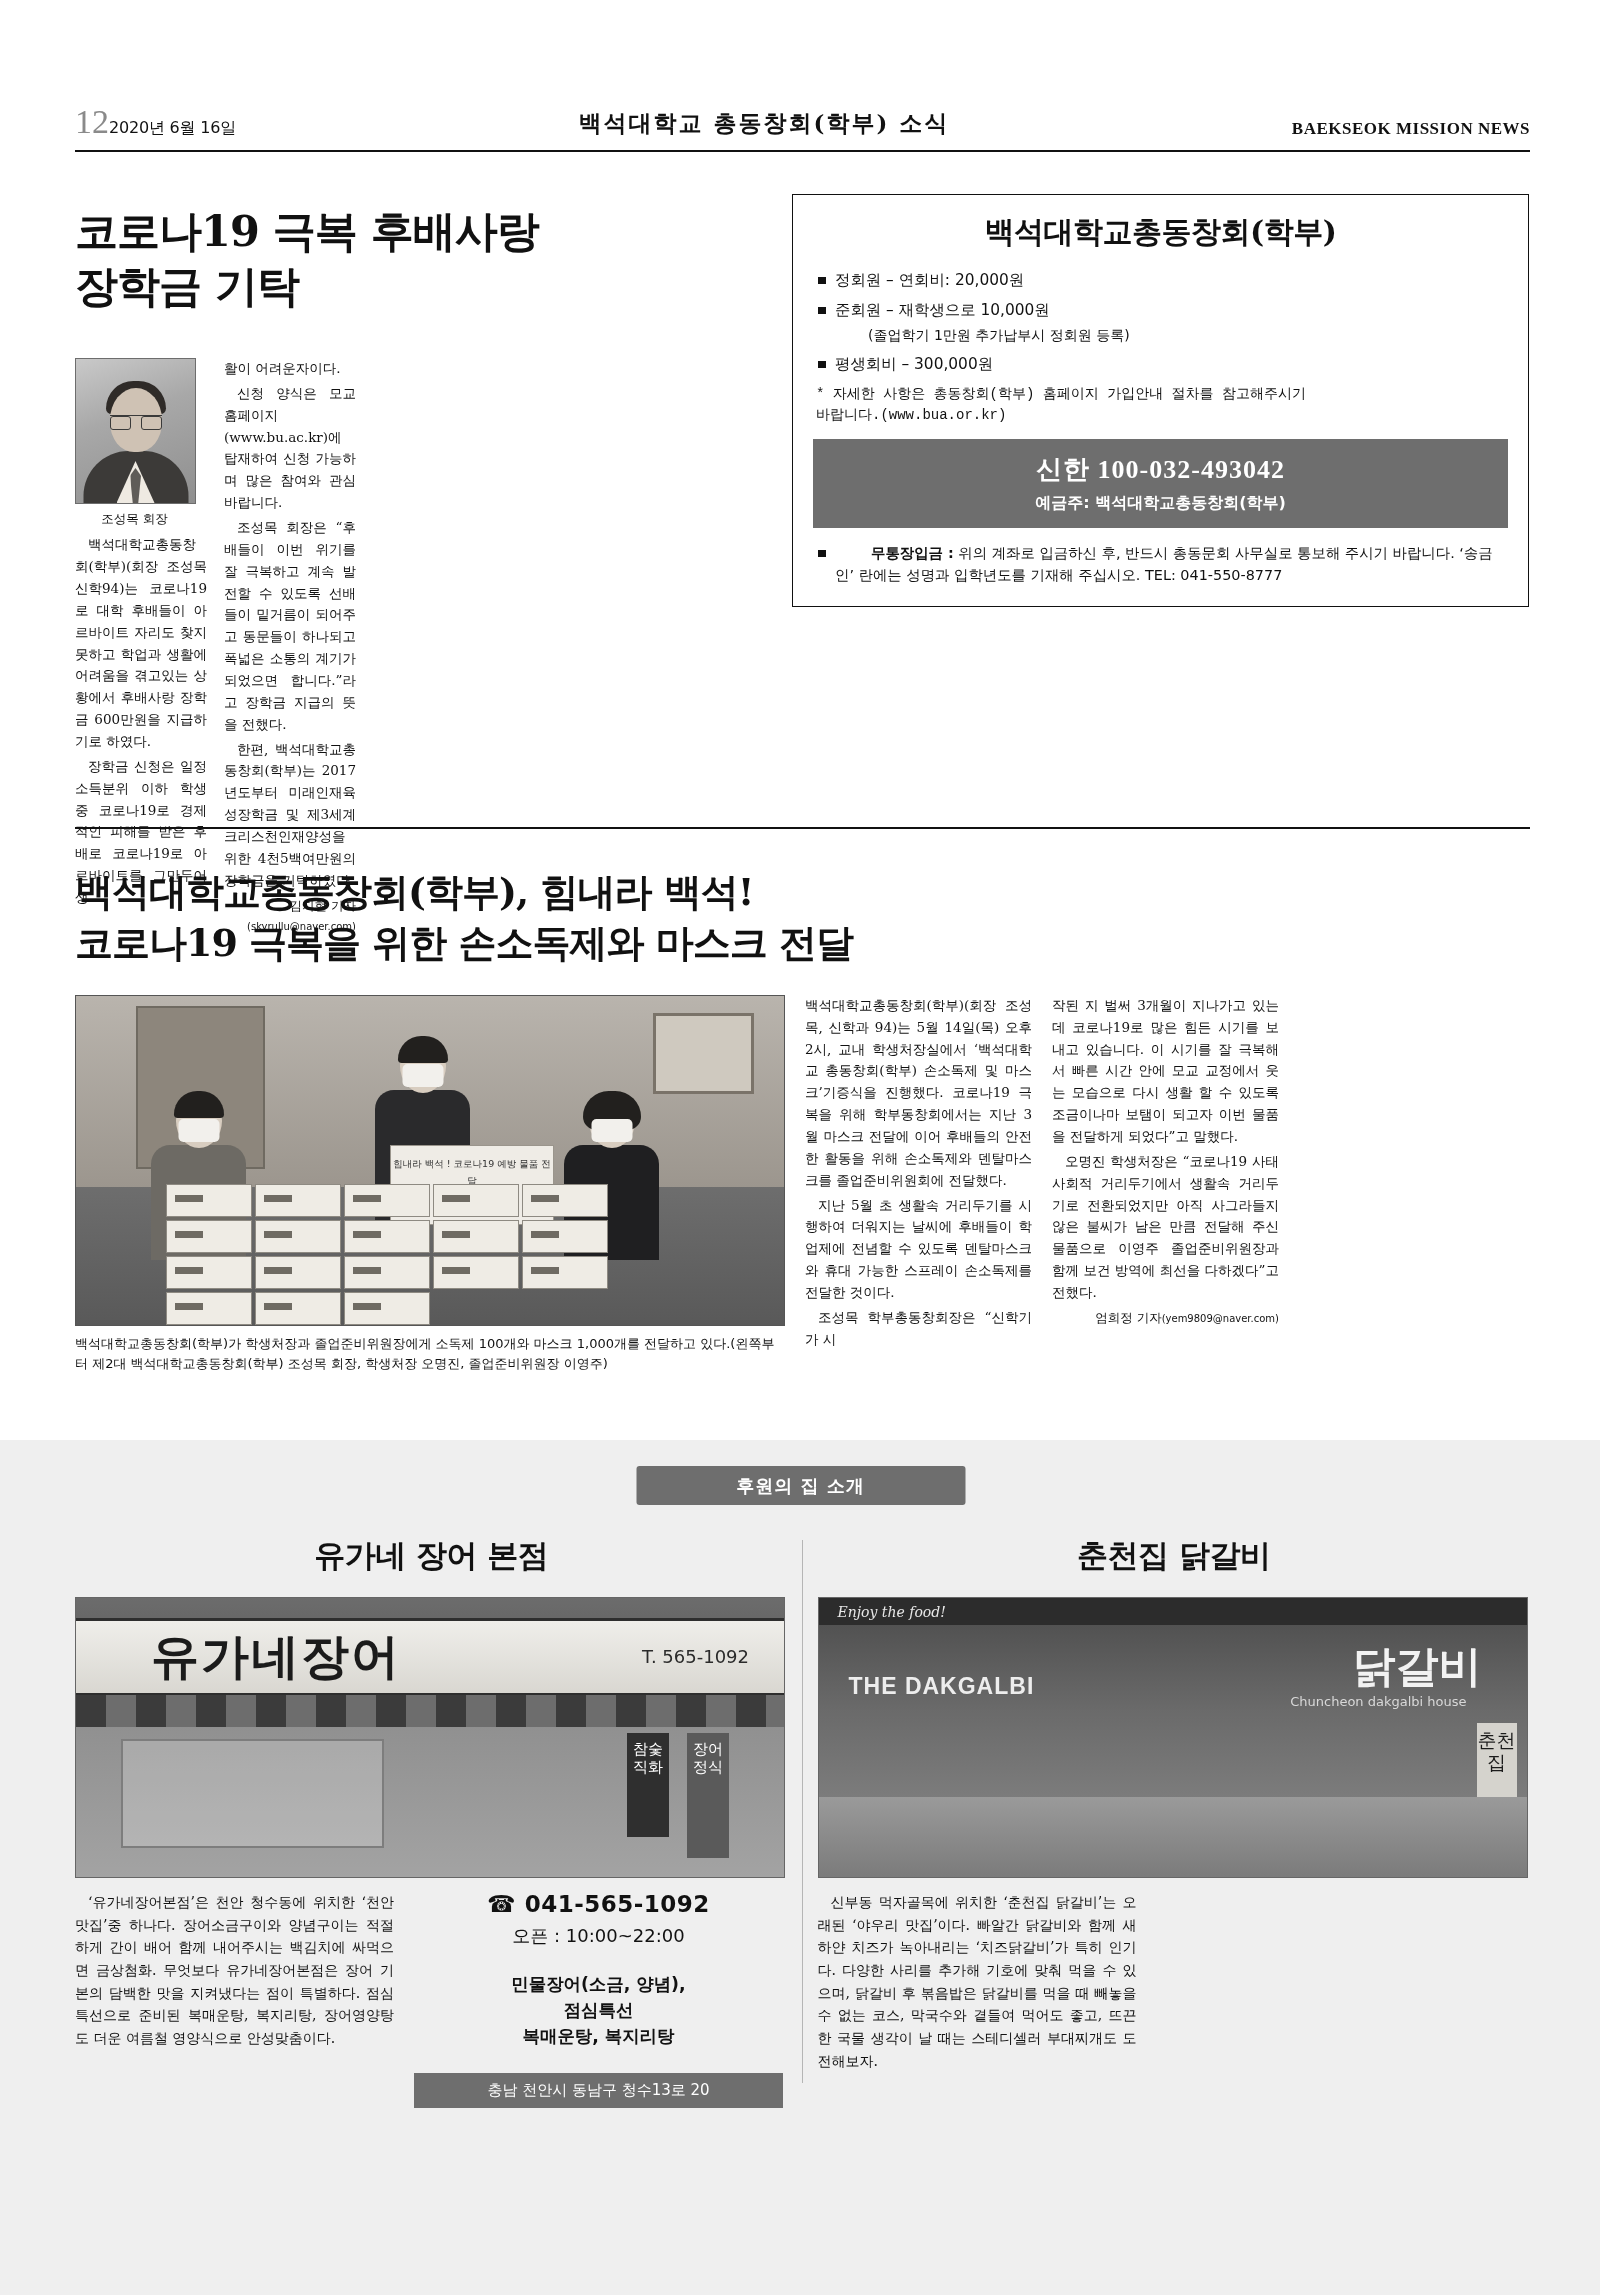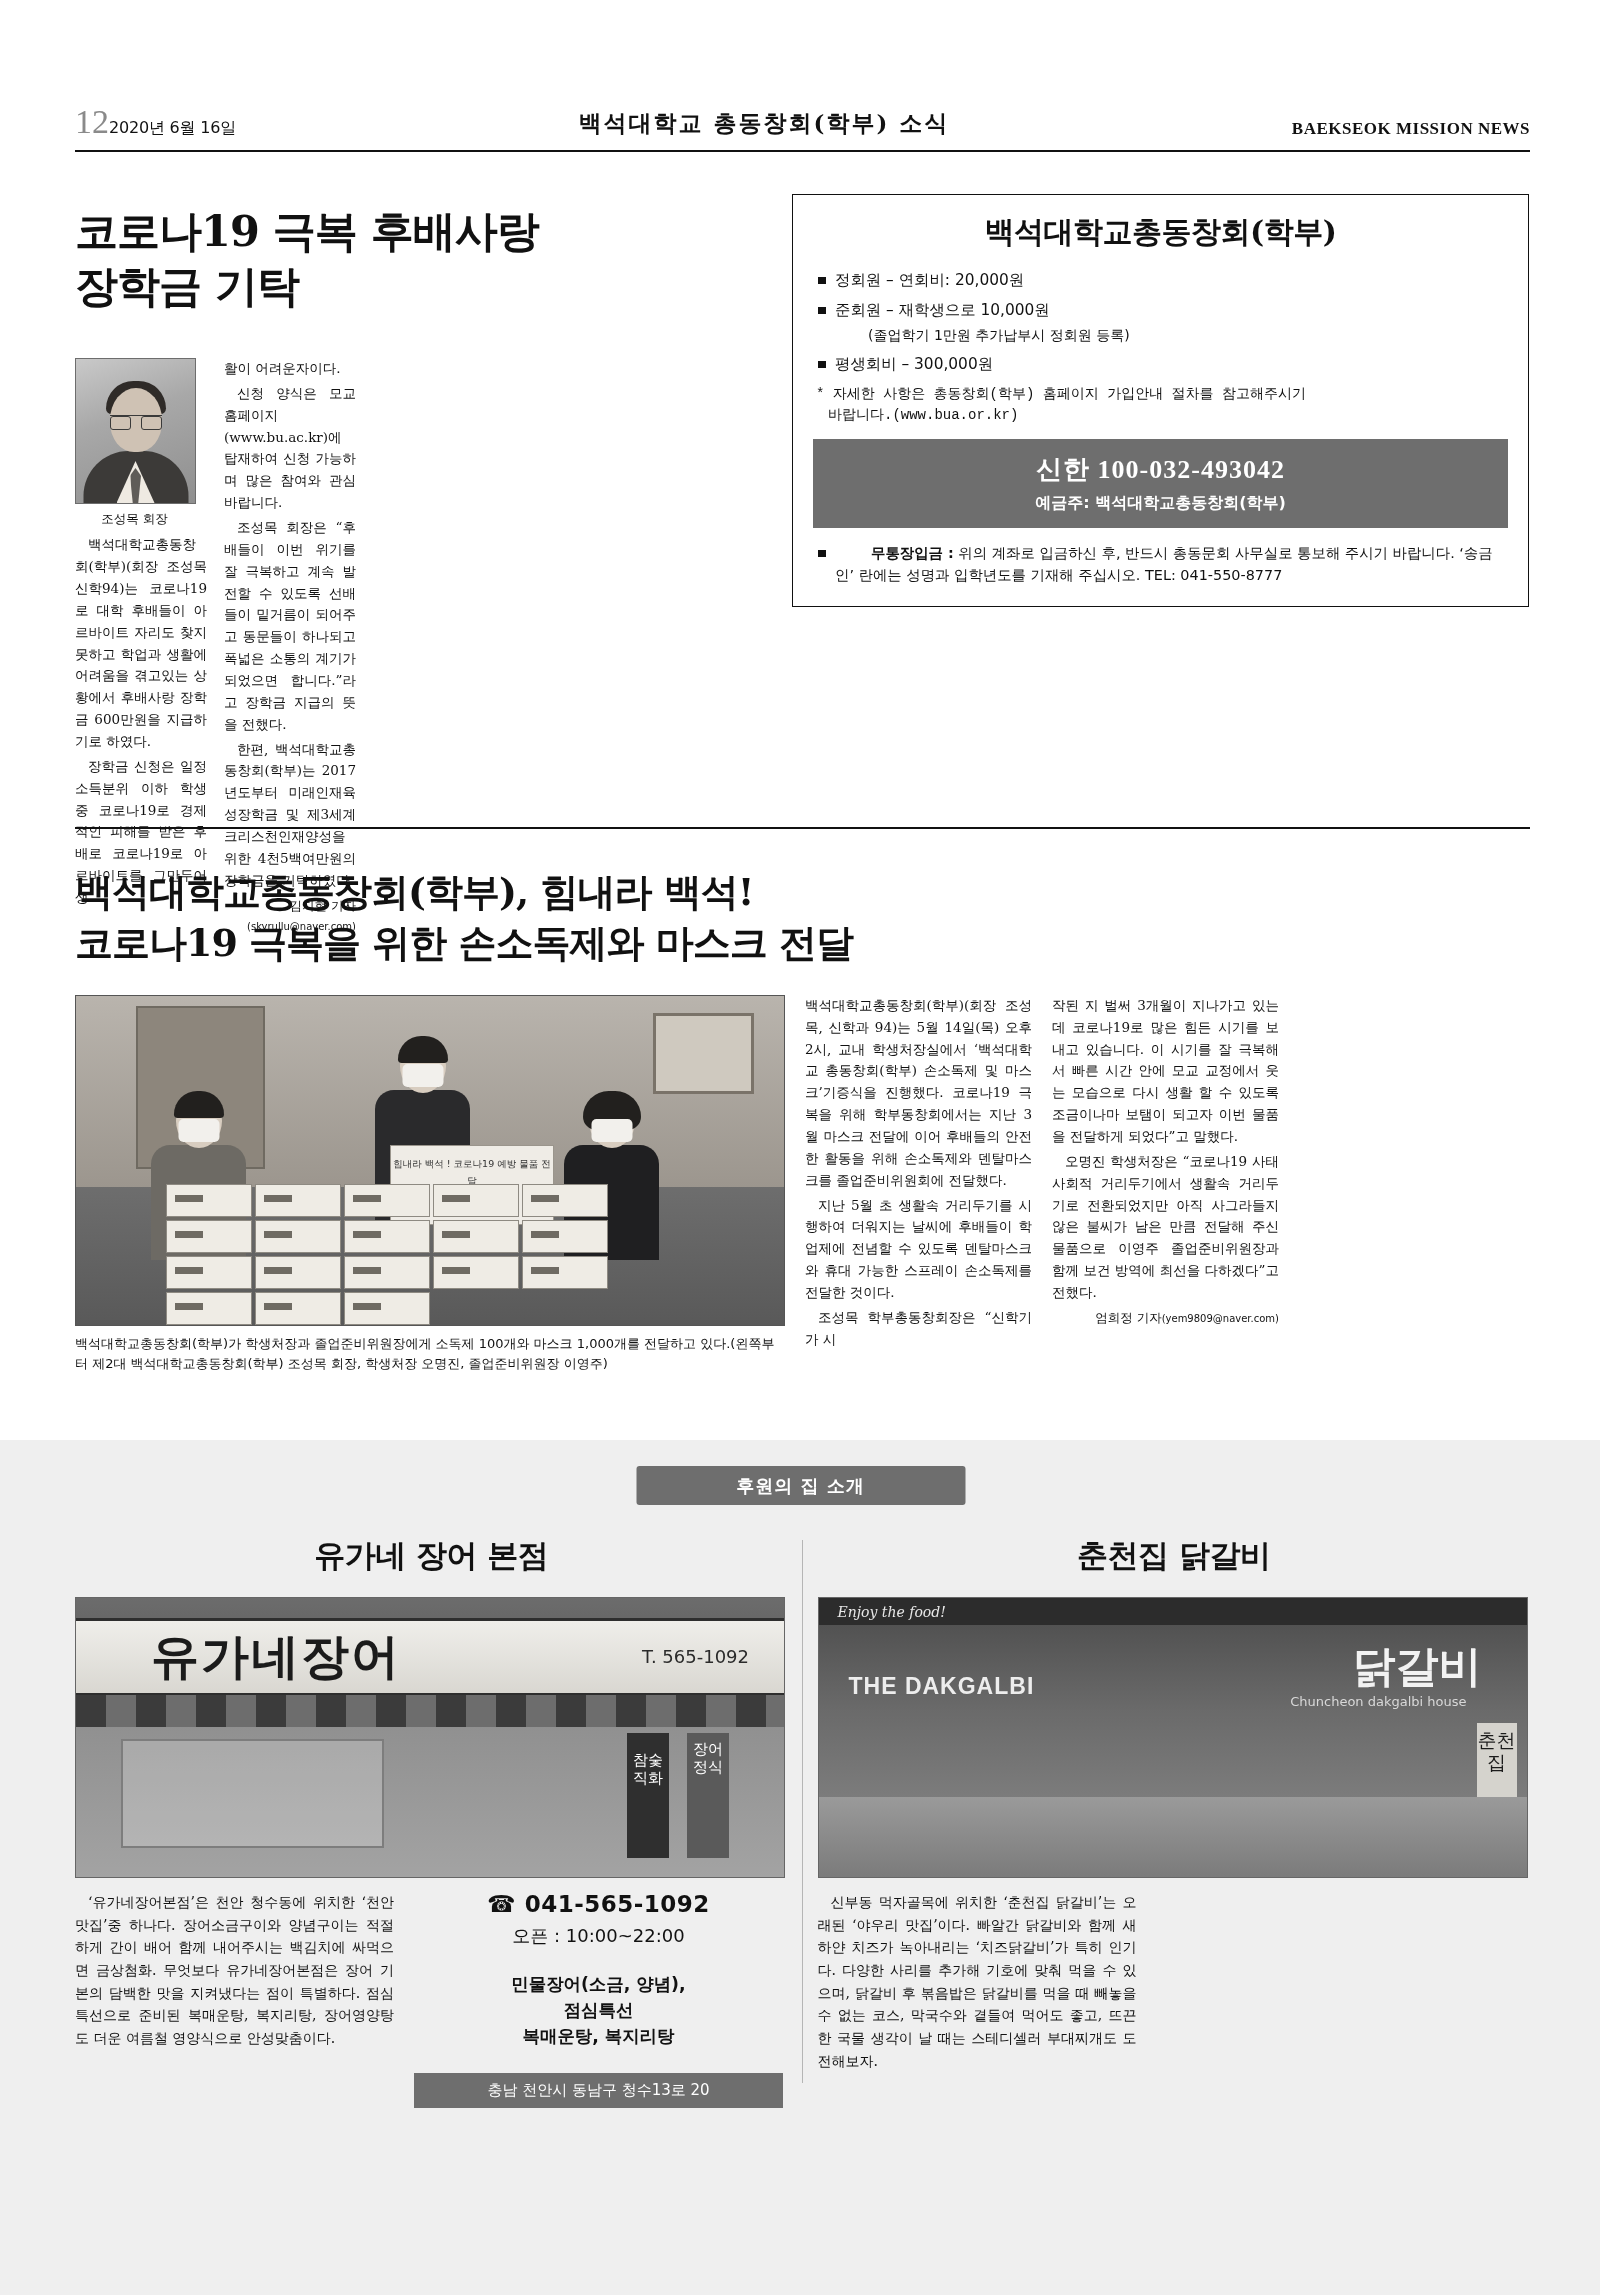--- a/index.html
+++ b/index.html
@@ -231,21 +231,21 @@
     font-size: 14px;
     margin: -3px 0 9px 55px;
     font-family: "DejaVu Sans", sans-serif;
   }
   .ib-note {
     font-size: 14px;
     line-height: 1.5;
     margin: 4px 0 13px 3px;
     font-family: Liberation Mono, monospace;
   }
-  .ib-note .indent { display:block; margin-left: 12px; }
+  .ib-note .indent { display:block; margin-left: 0; }
   .account-box {
     background: #6e6e6e;
     color: #fff;
     text-align: center;
     padding: 13px 0 14px 0;
     margin-bottom: 15px;
   }
   .account-num {
     font-size: 26px;
     font-weight: bold;
@@ -483,23 +483,23 @@
   }
   .s1-awning {
     position: absolute; left: 0; top: 97px; width: 100%; height: 32px;
     background: repeating-linear-gradient(90deg,#3b3b3b 0 30px,#6d6d6d 30px 60px);
   }
   .s1-window {
     position:absolute; left: 45px; top: 141px; width: 259px; height: 105px;
     background: rgba(255,255,255,0.22); border: 2px solid #7d7d7d;
   }
   .s1-banner {
-    position:absolute; right: 115px; top: 135px; width: 42px; height: 125px;
+    position:absolute; right: 115px; top: 135px; width: 42px; height: 104px;
     background:#2f2f2f; color:#fff; font-size: 15px; text-align:center;
-    padding-top:18px; box-sizing:border-box; line-height:1.2;
+    padding-top:7px; box-sizing:border-box; line-height:1.2;
     font-family: "DejaVu Sans", sans-serif;
   }
   .s1-banner2 {
     position:absolute; right: 55px; top: 135px; width: 42px; height: 125px;
     background:#5a5a5a; color:#fff; font-size: 15px; text-align:center;
     padding-top:7px; box-sizing:border-box; line-height:1.2;
     font-family: "DejaVu Sans", sans-serif;
   }
   
   .shop2 {

